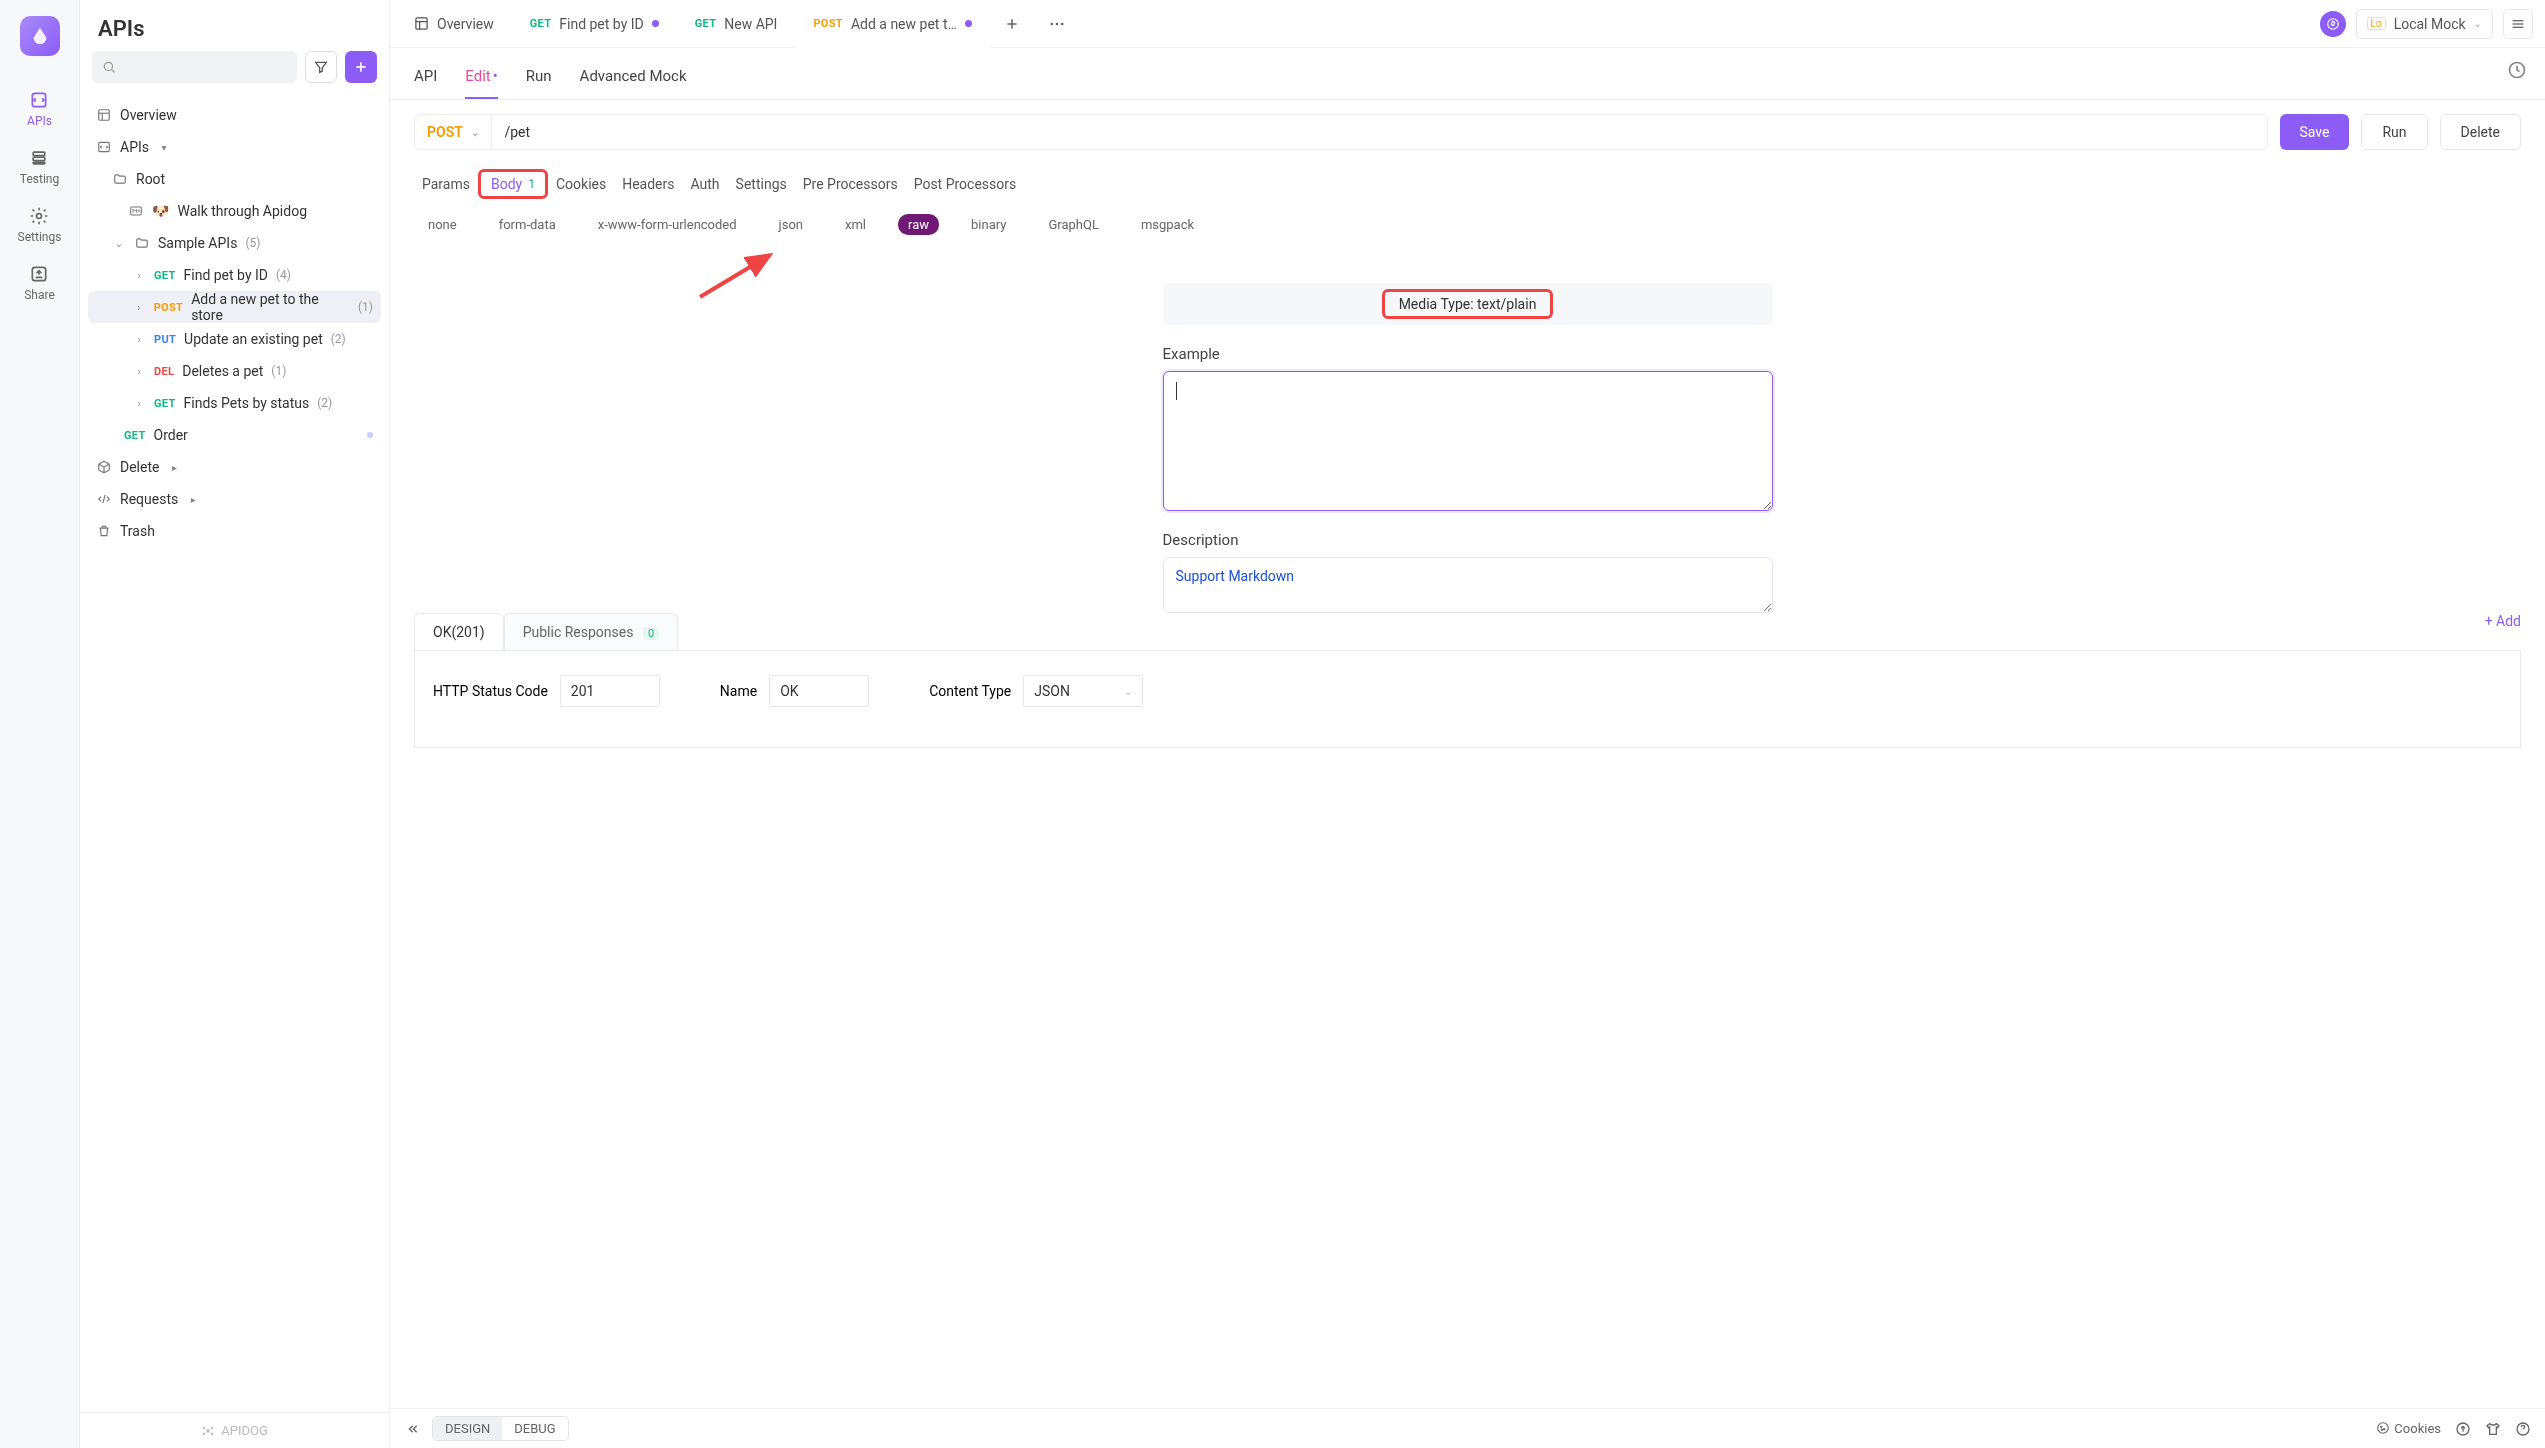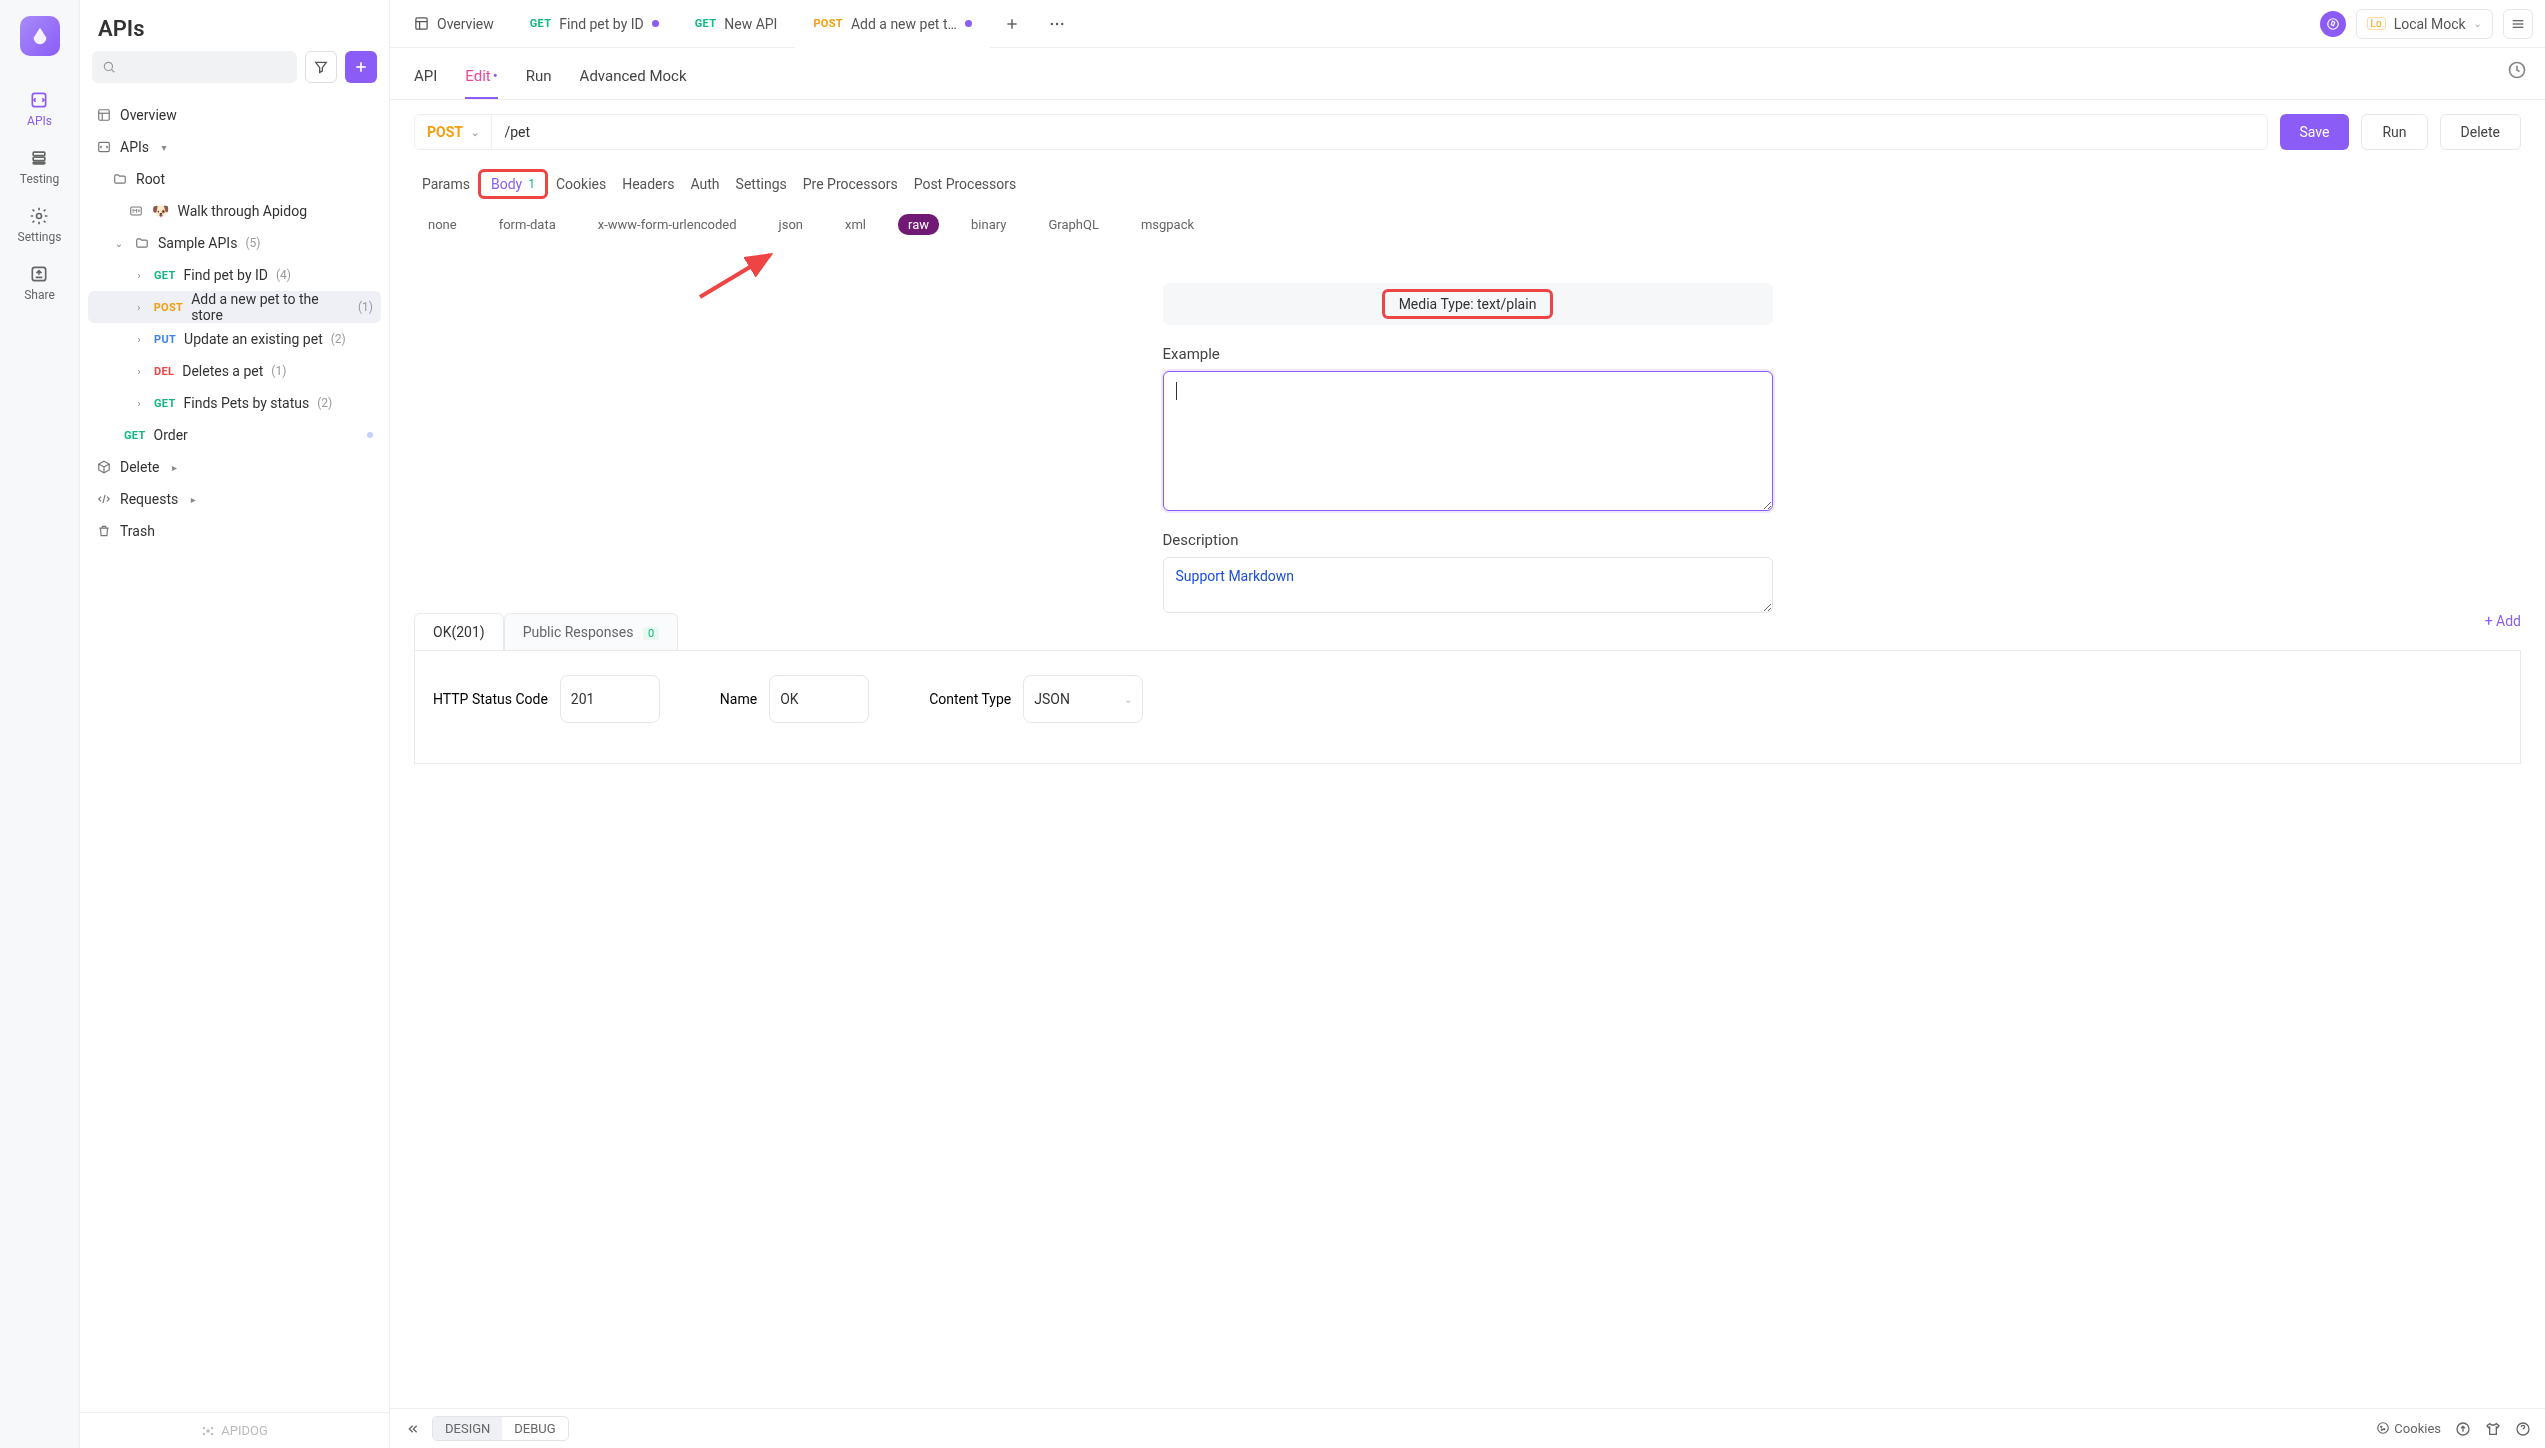--- a/index.html
+++ b/index.html
@@ -72,21 +72,21 @@
 .textarea .placeholder { color:#1d4ed8; }
 .section-title { font-size:16px; font-weight:500; margin:36px 0 14px 0; color:#333; }
 .resp-tabs { display:flex; align-items:flex-start; }
 .resp-tab { border:1px solid #e8e9ec; border-bottom:none; padding:10px 18px; border-radius:6px 6px 0 0; background:#fff; font-size:14px; cursor:pointer; }
 .resp-tab + .resp-tab { background:#fafbfc; color:#666; }
 .resp-tab .zero { color:#10b981; background:#e8f7ef; border-radius:3px; padding:0 5px; font-size:11px; margin-left:6px; }
 .add-link { margin-left:auto; color:#8b5cf6; cursor:pointer; }
 .resp-fields { display:flex; gap:60px; padding:24px 18px 40px; border:1px solid #e8e9ec; border-top:1px solid #e8e9ec; align-items:center; flex-wrap:wrap; }
 .resp-field { display:flex; align-items:center; gap:12px; }
 .resp-field label { color:#000000; }
-.input-sm { height:48px; border:1px solid #e5e7eb; border-radius:8px; padding:0 10px; min-width:100px; display:flex; align-items:center; color:#333; background:#fff; }
+.input-sm { height:32px; border:1px solid #e5e7eb; border-radius:2px; padding:0 10px; min-width:100px; display:flex; align-items:center; color:#333; background:#fff; }
 .bottom-bar { position:absolute; bottom:0; left:0; right:0; height:40px; border-top:1px solid #eee; background:#fff; display:flex; align-items:center; padding:0 14px; gap:12px; font-size:13px; color:#666; }
 .seg { border:1px solid #e2e4e8; border-radius:5px; display:flex; overflow:hidden; }
 .seg div { padding:4px 12px; cursor:pointer; }
 .seg div.active { background:#eef0f4; }
 .bottom-right { margin-left:auto; display:flex; gap:14px; align-items:center; }
 .arrow-annotation { position:absolute; pointer-events:none; }
 svg { display:block; }
 </style>
 </head>
 <body>

